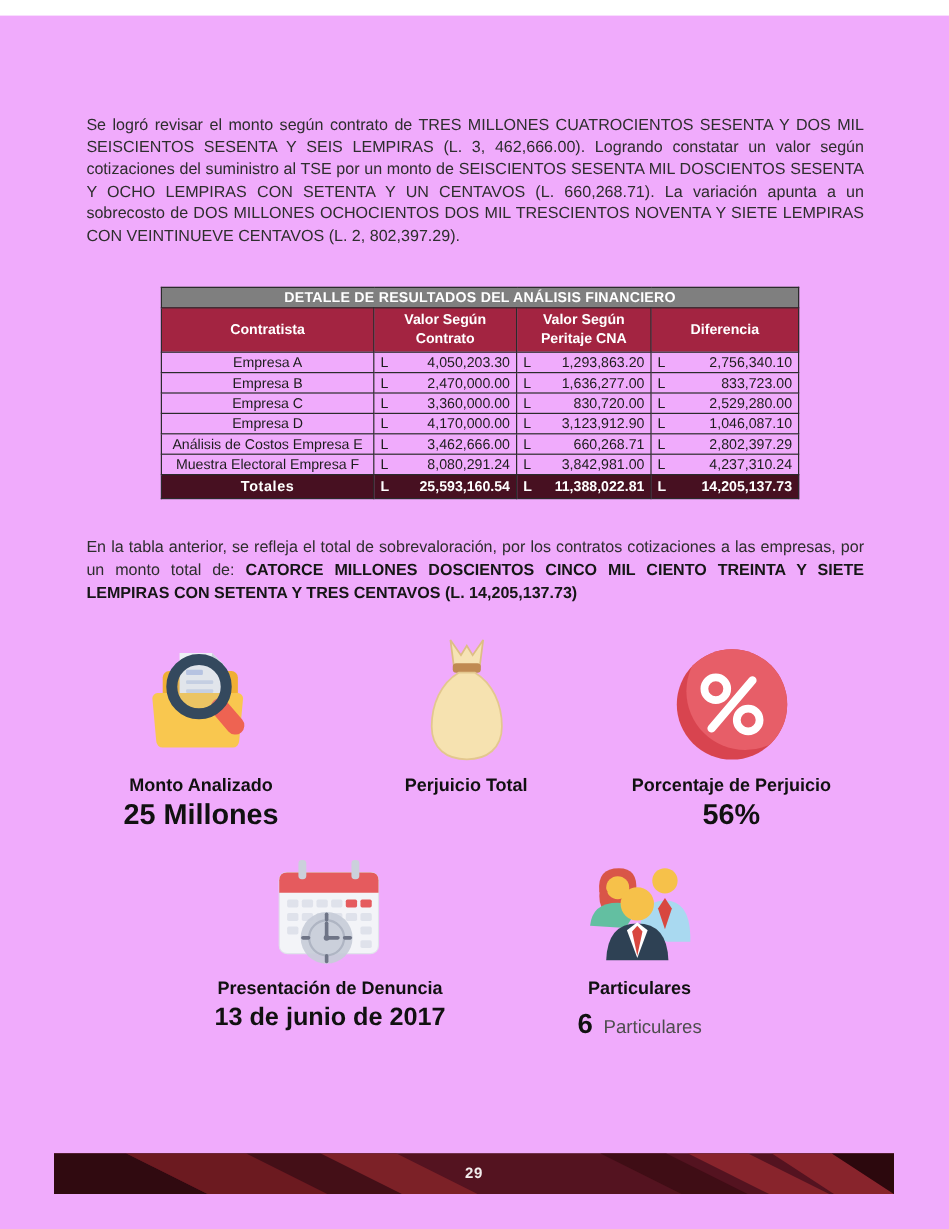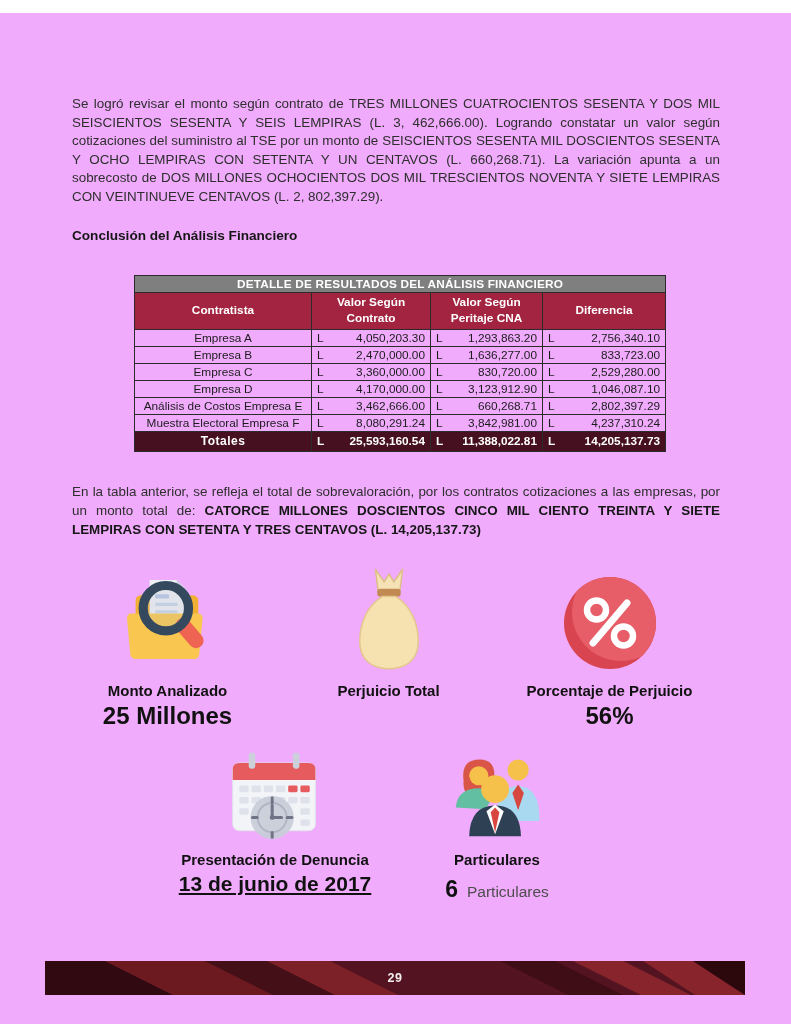--- a/index.html
+++ b/index.html
@@ -37,26 +37,26 @@
   .summary-text { margin-top:30px; font-size:13.4px; line-height:19px; text-align:justify; color:#2e2e2e; }
   .summary-text .bold-run { font-weight:bold; color:#161616; }
 
   
   .stats-row1 { display:flex; margin:22px 0 0 -15px; }
   .stats-row1 .stat-col { width:221px; display:flex; flex-direction:column; align-items:center; }
   .icon-box { height:112px; display:flex; align-items:flex-end; justify-content:center; }
   .stat-label { margin-top:9px; font-size:15px; font-weight:bold; color:#111; text-align:center; }
   .stat-value { margin-top:3px; font-size:24px; font-weight:bold; color:#111; text-align:center; }
 
-  .stats-row2 { display:flex; margin-top:16px; }
+  .stats-row2 { display:flex; margin-top:16px;gap:36px; }
   .stats-row2 .stat-col { display:flex; flex-direction:column; align-items:center; width:220px; }
   .col-denuncia { margin-left:93px; }
   .col-denunciados { margin-left:2px; }
   .icon-box2 { height:96px; display:flex; align-items:flex-end; justify-content:center; }
-  .stat-value-md { margin-top:4px; font-size:21px; font-weight:bold; color:#111;text-decoration:underline; }
+  .stat-value-md { margin-top:4px; font-size:21px; font-weight:bold; color:#111; }
   .count-line { margin-top:8px; display:flex; align-items:baseline; gap:9px; }
   .count-num { font-size:23px; font-weight:bold; color:#111; }
   .count-text { font-size:15.5px; color:#4d4d4d; }
 
   
   .footer-bar {
     position:absolute; left:45px; top:948px; width:700px; height:34px;
     background:#541320; overflow:hidden;
   }
   .tri { position:absolute; inset:0; }
@@ -74,21 +74,20 @@
   }
 </style>
 </head>
 <body>
 
 <div class="page">
   <div class="content">
 
     <p class="body-text">Se logró revisar el monto según contrato de TRES MILLONES CUATROCIENTOS SESENTA Y DOS MIL SEISCIENTOS SESENTA Y SEIS LEMPIRAS (L. 3, 462,666.00). Logrando constatar un valor según cotizaciones del suministro al TSE por un monto de SEISCIENTOS SESENTA MIL DOSCIENTOS SESENTA Y OCHO LEMPIRAS CON SETENTA Y UN CENTAVOS (L. 660,268.71). La variación apunta a un sobrecosto de DOS MILLONES OCHOCIENTOS DOS MIL TRESCIENTOS NOVENTA Y SIETE LEMPIRAS CON VEINTINUEVE CENTAVOS (L. 2, 802,397.29).</p>
 
-    <div class="section-heading">Conclusión del Análisis Financiero</div>
 
     <div class="table-wrap">
       <table class="fin">
         <colgroup>
             <col class="c-name">
             <col class="c-a">
             <col class="c-b">
             <col class="c-c">
           </colgroup>
         <thead>

